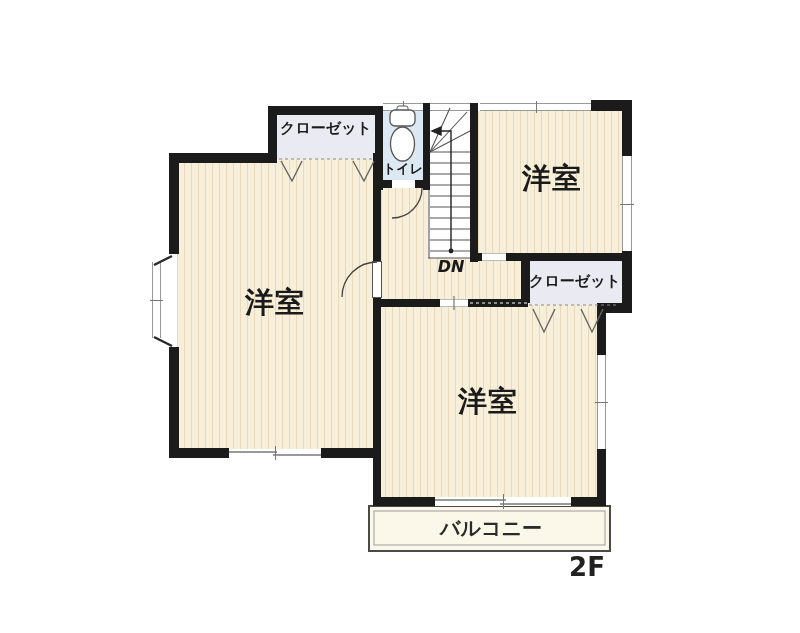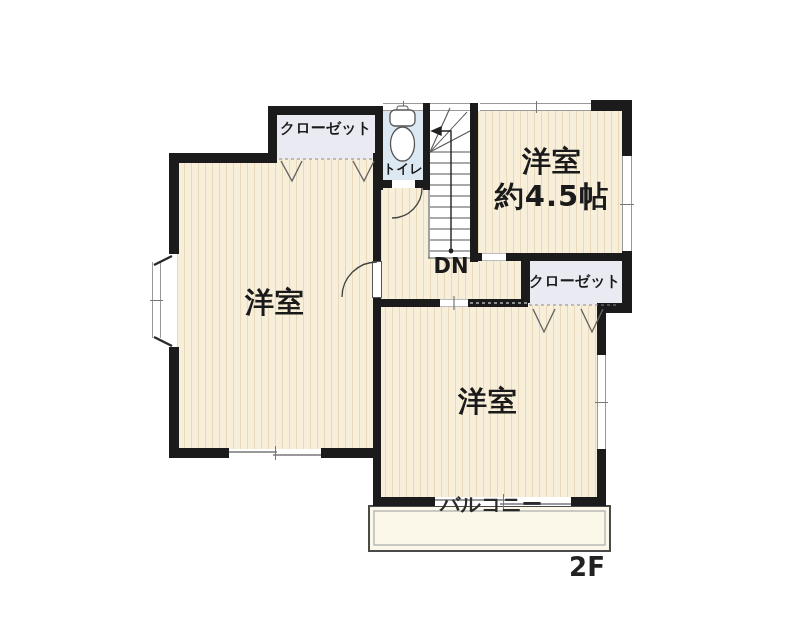--- a/index.html
+++ b/index.html
@@ -16,21 +16,21 @@
   .slider{position:absolute;background:#fff;}
   .slider .b1{position:absolute;left:0;top:1.5px;width:52%;height:2px;background:#9a9a9a;}
   .slider .b2{position:absolute;right:0;bottom:1.5px;width:52%;height:2px;background:#9a9a9a;}
   .slider .ct{position:absolute;left:50%;top:-3px;bottom:-3px;width:1.2px;background:#777;}
   .gap{position:absolute;background:#fff;}
   .doorleaf{position:absolute;background:#fff;border:1px solid #555;box-sizing:border-box;}
   .lbl{position:absolute;transform:translate(-50%,-50%);text-align:center;white-space:nowrap;}
   .room-lbl{font-size:29px;font-weight:600;line-height:1.22;letter-spacing:1px;}
   .closet-lbl{font-size:15px;font-weight:600;}
   .toilet-lbl{font-size:13px;font-weight:600;}
-  .dn-lbl{font-size:21px;font-weight:600;}
+  .dn-lbl{font-size:16px;font-weight:600;font-style:italic;}
   .balcony-lbl{font-size:20px;font-weight:600;color:#2a2a2a;}
   .floor-lbl{font-size:26px;font-weight:600;color:#222;}
   .balcony{position:absolute;background:#fbf8e9;border:2px solid #4a4a4a;box-sizing:border-box;}
   svg{position:absolute;left:0;top:0;pointer-events:none;}
 </style>
 </head>
 <body>
 
 <div id="stage">
 
@@ -157,25 +157,24 @@
       <ellipse cx="402.5" cy="144" rx="12" ry="17" stroke-width="1.3"></ellipse>
     </g>
     <line x1="454" y1="296" x2="454" y2="310" stroke="#777" stroke-width="1.2"></line>
   </svg>
 
   <div class="lbl room-lbl" style="left:275px;top:303px;">
     <span style="display:block;">洋室</span>
   </div>
   <div class="lbl room-lbl" style="left:552px;top:179px;">
     <span style="display:block;">洋室</span>
-    <span style="display:block;">約4.5帖</span>
   </div>
   <div class="lbl room-lbl" style="left:488px;top:402px;">
     <span style="display:block;">洋室</span>
   </div>
   <div class="lbl closet-lbl" style="left:326px;top:128px;">クローゼット</div>
   <div class="lbl closet-lbl" style="left:575px;top:281px;">クローゼット</div>
   <div class="lbl toilet-lbl" style="left:403px;top:169px;">トイレ</div>
   <div class="lbl dn-lbl" style="left:451px;top:266px;">DN</div>
-  <div class="lbl balcony-lbl" style="left:491px;top:504px;">バルコニー</div>
+  <div class="lbl balcony-lbl" style="left:491px;top:528px;">バルコニー</div>
   <div class="lbl floor-lbl" style="left:587px;top:567px;">2F</div>
 
 </div>
 
 </body></html>

